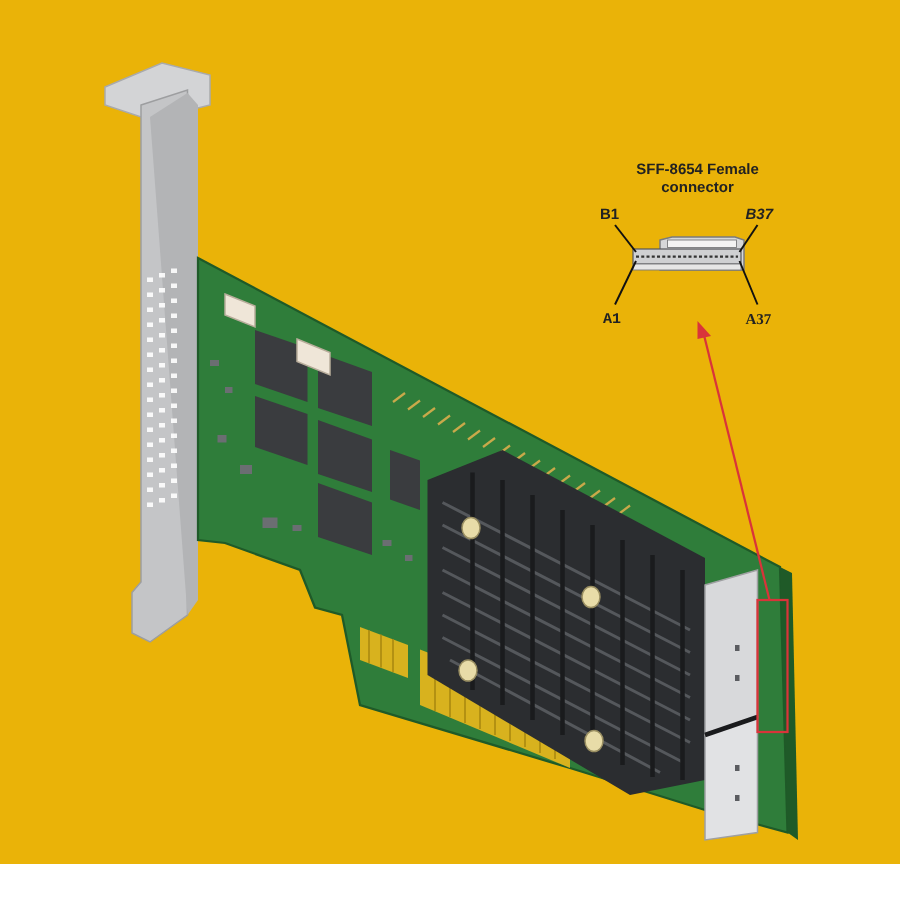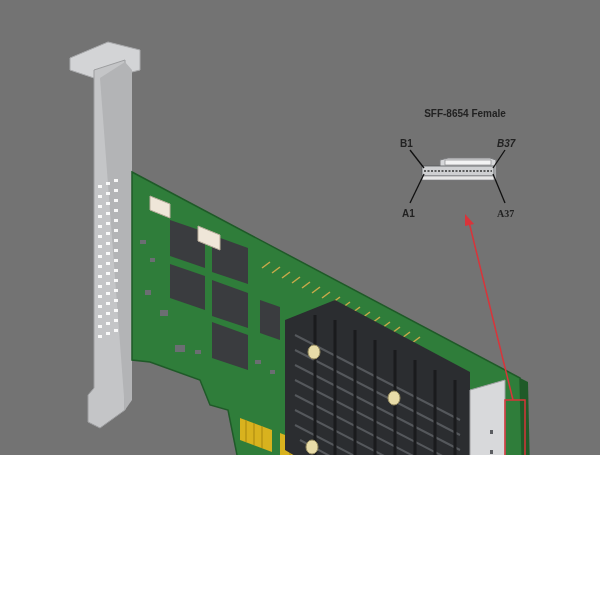--- a/index.html
+++ b/index.html
@@ -1,16 +1,16 @@
 <!DOCTYPE html>
 <html><head>
 <meta charset="utf-8">
 <style>
   html, body { margin:0; padding:0; background:#ffffff; }
-  #stage { position:relative; width:600px; height:455px; overflow:hidden; background:#737373; font-family:"Liberation Sans", sans-serif; }
+  #stage { position:relative; width:600px; height:576px; overflow:hidden; background:#eab308; font-family:"Liberation Sans", sans-serif; }
   .callout-title { position:absolute; left:400px; top:108px; width:130px; text-align:center; font-size:10px; font-weight:bold; color:#222; line-height:12px; }
   .pin-label { position:absolute; font-size:10px; font-weight:bold; color:#222; }
   svg { position:absolute; left:0; top:0; }
 </style>
 </head>
 <body>
 
 <div id="stage">
   <svg width="600" height="600" viewBox="0 0 600 600">
 
@@ -194,18 +194,19 @@
       <rect x="422" y="176" width="72" height="4" fill="#e6e6e6" stroke="#7a7b7d" stroke-width="0.6"></rect>
       <line x1="410" y1="150" x2="424" y2="168" stroke="#111" stroke-width="1.3"></line>
       <line x1="410" y1="203" x2="424" y2="174" stroke="#111" stroke-width="1.3"></line>
       <line x1="505" y1="150" x2="493" y2="168" stroke="#111" stroke-width="1.3"></line>
       <line x1="505" y1="203" x2="493" y2="174" stroke="#111" stroke-width="1.3"></line>
     </g>
   </svg>
 
   <div class="callout-title">
     <div>SFF-8654 Female</div>
+    <div>connector</div>
   </div>
   <div class="pin-label" style="left:400px; top:138px;">B1</div>
   <div class="pin-label" style="left:497px; top:138px;font-style:italic;">B37</div>
-  <div class="pin-label" style="left:402px; top:208px;">A1</div>
+  <div class="pin-label" style="left:402px; top:208px;font-family:Liberation Mono, monospace;">A1</div>
   <div class="pin-label" style="left:497px; top:208px;font-family:Liberation Serif, serif;">A37</div>
 </div>
 
 </body></html>

